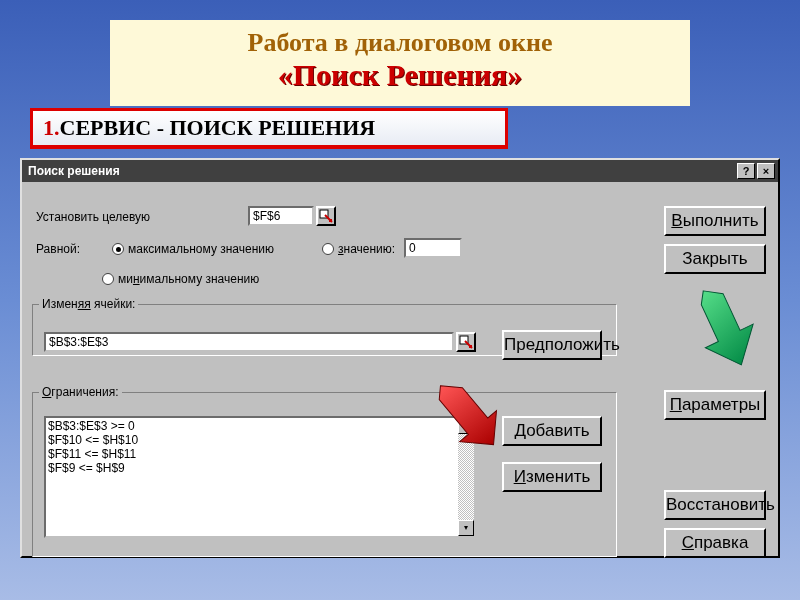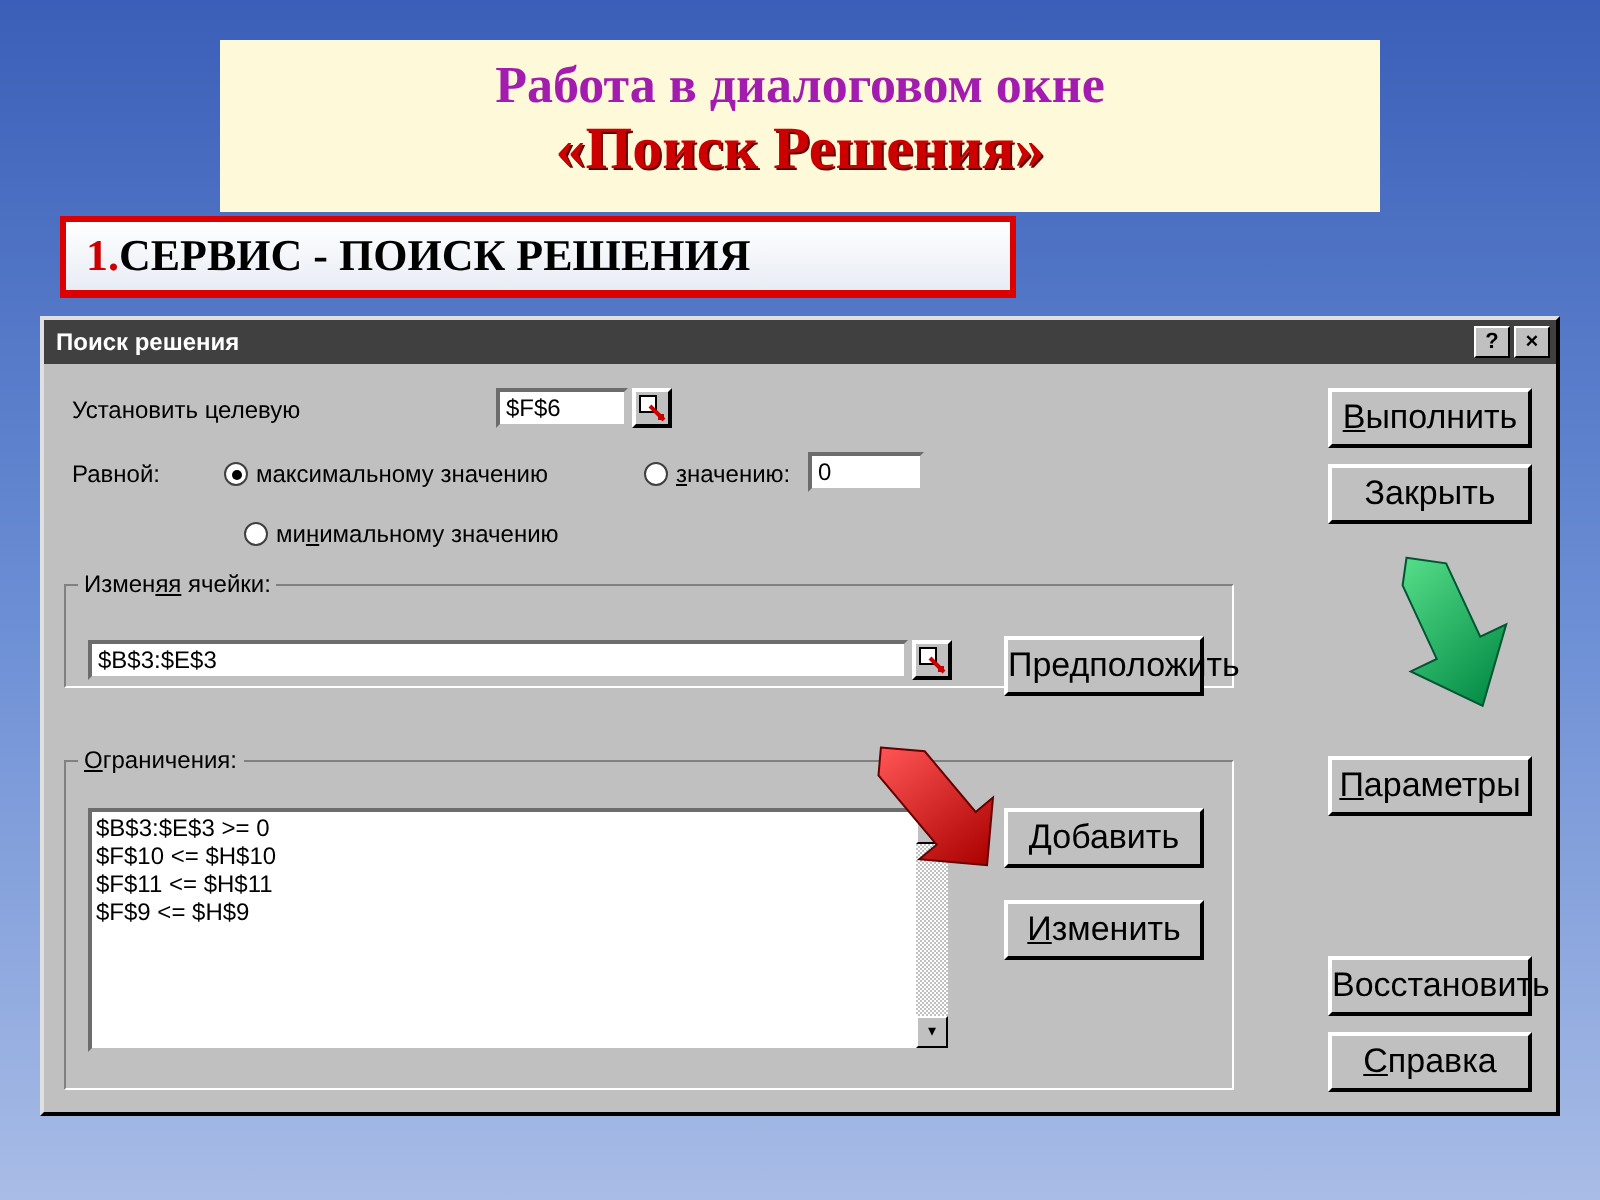--- a/index.html
+++ b/index.html
@@ -15,21 +15,21 @@
     top: 20px; left: 110px;
     width: 580px;
     background: #fef9d8;
     padding: 8px 20px 14px 20px;
     text-align: center;
   }
   .title-black {
     font-family: "Times New Roman", serif;
     font-weight: bold;
     font-size: 26px;
-    color: #a21caf;
+    color: #a16207;
   }
   .title-red {
     font-family: "Times New Roman", serif;
     font-weight: bold;
     font-size: 30px;
     color: #c00;
     text-shadow: 1px 1px 0 #600;
   }
   .step-box {
     position: absolute;
@@ -73,20 +73,21 @@
     border-top-color: #fff; border-left-color: #fff;
     margin-left: 2px;
     display: flex; align-items: center; justify-content: center;
     font-weight: bold; font-size: 11px; color: #000;
     cursor: pointer;
   }
   .dialog-body {
     position: relative;
     padding: 10px 14px;
     height: calc(100% - 22px);
+    margin-top: 12px;
   }
   .lbl { position: absolute; font-size: 12px; }
   .underline { text-decoration: underline; }
   .field-sunken {
     background: #fff;
     border: 2px inset #c0c0c0;
     height: 20px;
     font-size: 12px;
     padding: 1px 3px;
     display: inline-flex;
@@ -208,21 +209,21 @@
     <span style="position:absolute; left:90px; top:48px; display:flex; align-items:center;">
       <span class="radio checked"></span>
       <span>максимальному значению</span>
     </span>
     <span style="position:absolute; left:300px; top:48px; display:flex; align-items:center;">
       <span class="radio"></span>
       <span><span class="underline">з</span>начению:</span>
     </span>
     <span class="field-sunken" style="position:absolute; left:382px; top:44px; width:58px;">0</span>
 
-    <span style="position:absolute; left:100px; top:78px; display:flex; align-items:center;">
+    <span style="position:absolute; left:80px; top:78px; display:flex; align-items:center;">
       <span class="radio"></span>
       <span>ми<span class="underline">н</span>имальному значению</span>
     </span>
 
     <div class="groupbox" style="left:10px; top:110px; width:585px; height:52px;">
       <span class="groupbox-label">Измен<span class="underline">яя</span> ячейки:</span>
     </div>
     <span class="field-sunken" style="position:absolute; left:22px; top:138px; width:410px;">$B$3:$E$3</span>
     <span class="cell-btn" style="position:absolute; left:434px; top:138px;">
       <svg viewBox="0 0 14 14">

